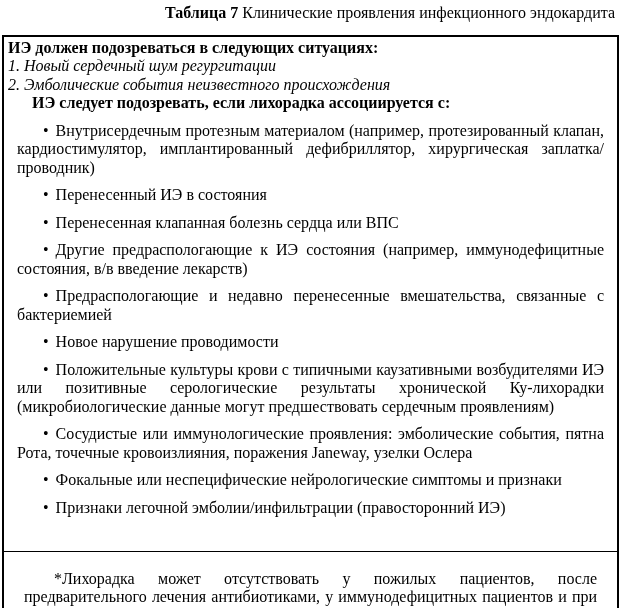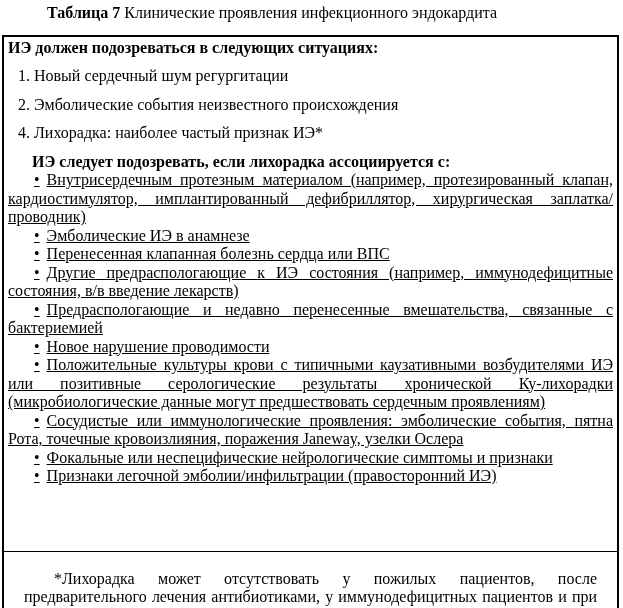--- a/index.html
+++ b/index.html
@@ -10,83 +10,82 @@
     overflow: hidden;
     background: #ffffff;
     color: #000000;
     font-family: "Liberation Serif", "DejaVu Serif", serif;
     font-size: 16px;
     line-height: 18.5px;
   }
   .doc-title {
     margin: 0;
     padding: 4px 8px 0 47px;
-    text-align: left;
+    text-align: right;
   }
   .doc-title .bold { font-weight: bold; }
   .table-box {
     margin: 12px 4px 0 2px;
     border: 2px solid #000000;
     border-bottom: none;
     min-height: 573px;
     background: #ffffff;
   }
   .cell-main {
     padding: 2px 4px 7px 4px;
     min-height: 514px;
   }
   .cell-footnote {
     border-top: 1.5px solid #000000;
     padding: 2px 4px 0 4px;
   }
   p.line {
-    margin: 10px;
+    margin: 0;
     text-align: justify;
+    font-style: italic;
   }
   p.section-header {
     margin: 0;
     font-weight: bold;
     text-align: left;
   }
   p.sub-header {
     margin: 0;
     font-weight: bold;
     text-indent: 24px;
     text-align: left;
   }
   p.bullet-line {
-    margin: 0;
+    margin: 9px;
     text-align: justify;
     text-indent: 26px;
-    text-decoration: underline;
   }
   .bullet-marker { padding-right: 7px; }
   p.footnote-line {
     margin: 16px;
     text-align: justify;
     text-indent: 30px;
   }
 </style>
 </head>
 <body>
 
 <p class="doc-title"><span class="bold">Таблица 7</span><span> Клинические проявления инфекционного эндокардита</span></p>
 
 <div class="table-box">
   <div class="cell-main">
     <p class="section-header">ИЭ должен подозреваться в следующих ситуациях:</p>
 
     <p class="line">1. Новый сердечный шум регургитации</p>
     <p class="line">2. Эмболические события неизвестного происхождения</p>
-    <p class="line">4. Лихорадка: наиболее частый признак ИЭ*</p>
 
     <p class="sub-header">ИЭ следует подозревать, если лихорадка ассоциируется с:</p>
 
     <p class="bullet-line"><span class="bullet-marker">•</span><span>Внутрисердечным протезным материалом (например, протезированный клапан, кардиостимулятор, имплантированный дефибриллятор, хирургическая заплатка/проводник)</span></p>
-    <p class="bullet-line"><span class="bullet-marker">•</span><span>Эмболические ИЭ в анамнезе</span></p>
+    <p class="bullet-line"><span class="bullet-marker">•</span><span>Перенесенный ИЭ в состояния</span></p>
     <p class="bullet-line"><span class="bullet-marker">•</span><span>Перенесенная клапанная болезнь сердца или ВПС</span></p>
     <p class="bullet-line"><span class="bullet-marker">•</span><span>Другие предраспологающие к ИЭ состояния (например, иммунодефицитные состояния, в/в введение лекарств)</span></p>
     <p class="bullet-line"><span class="bullet-marker">•</span><span>Предраспологающие и недавно перенесенные вмешательства, связанные с бактериемией</span></p>
     <p class="bullet-line"><span class="bullet-marker">•</span><span>Новое нарушение проводимости</span></p>
     <p class="bullet-line"><span class="bullet-marker">•</span><span>Положительные культуры крови с типичными каузативными возбудителями ИЭ или позитивные серологические результаты хронической Ку-лихорадки (микробиологические данные могут предшествовать сердечным проявлениям)</span></p>
     <p class="bullet-line"><span class="bullet-marker">•</span><span>Сосудистые или иммунологические проявления: эмболические события, пятна Рота, точечные кровоизлияния, поражения Janeway, узелки Ослера</span></p>
     <p class="bullet-line"><span class="bullet-marker">•</span><span>Фокальные или неспецифические нейрологические симптомы и признаки</span></p>
     <p class="bullet-line"><span class="bullet-marker">•</span><span>Признаки легочной эмболии/инфильтрации (правосторонний ИЭ)</span></p>
   </div>
 

